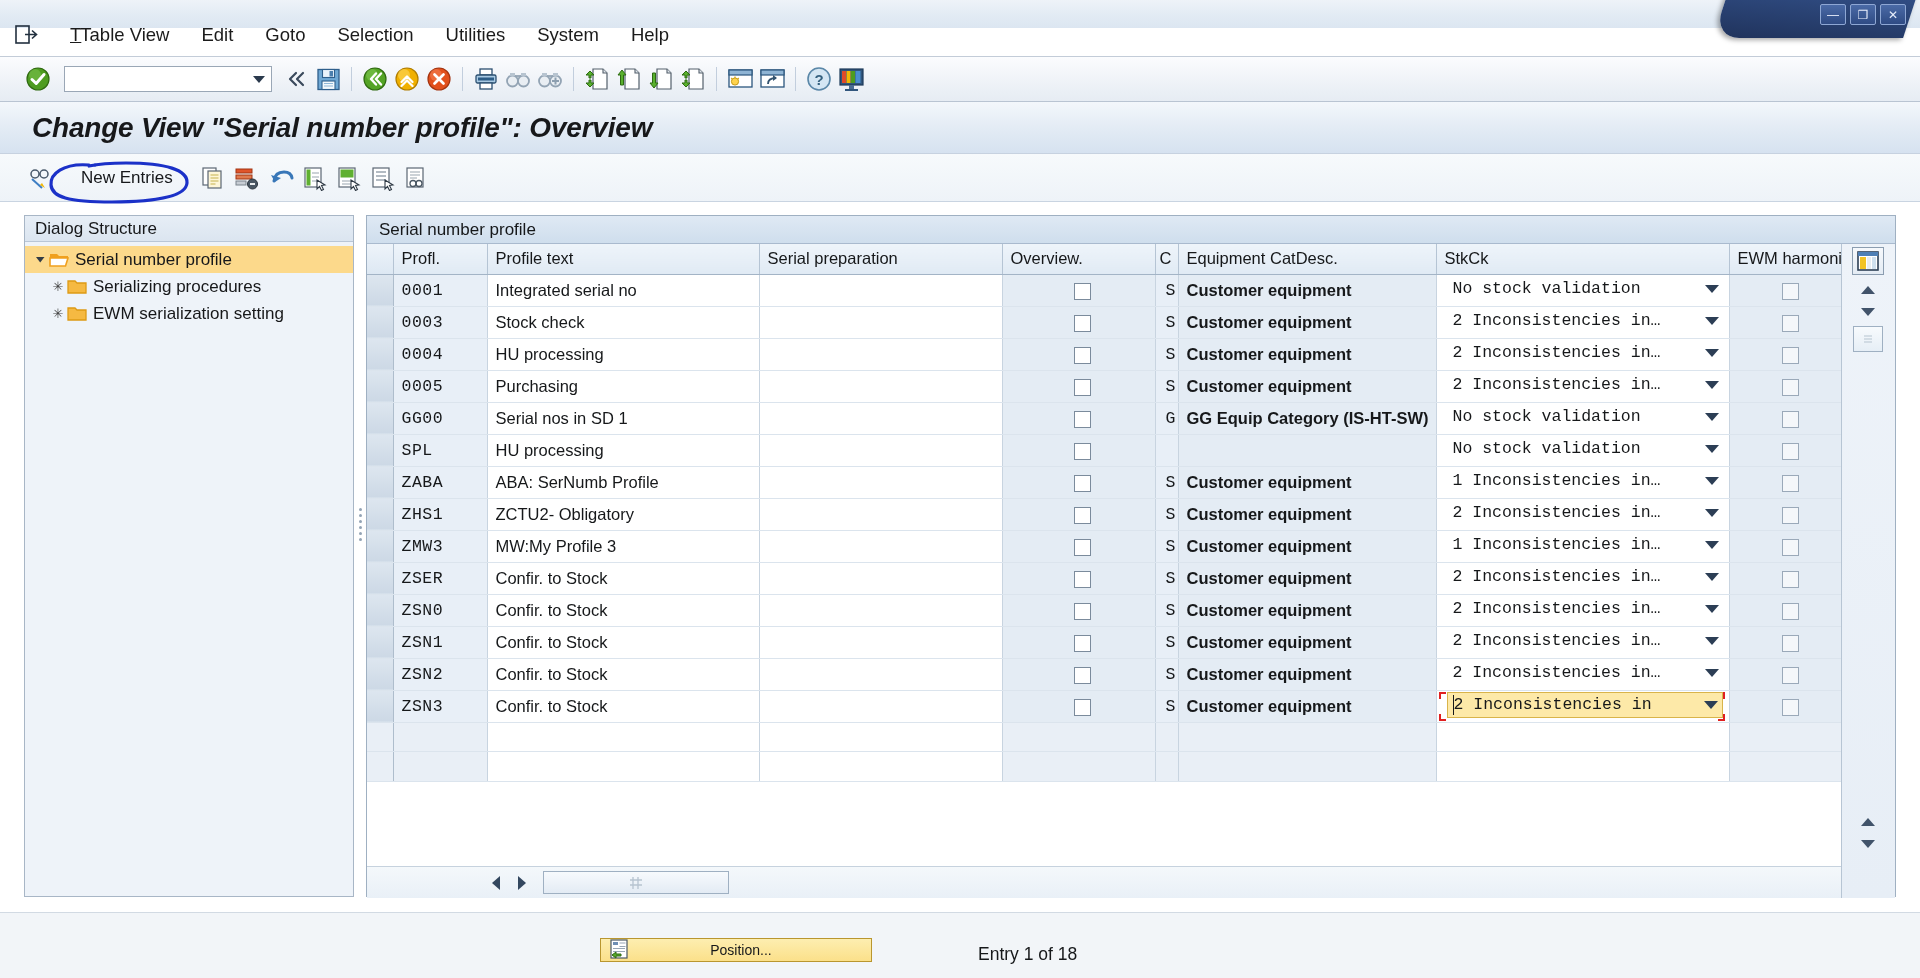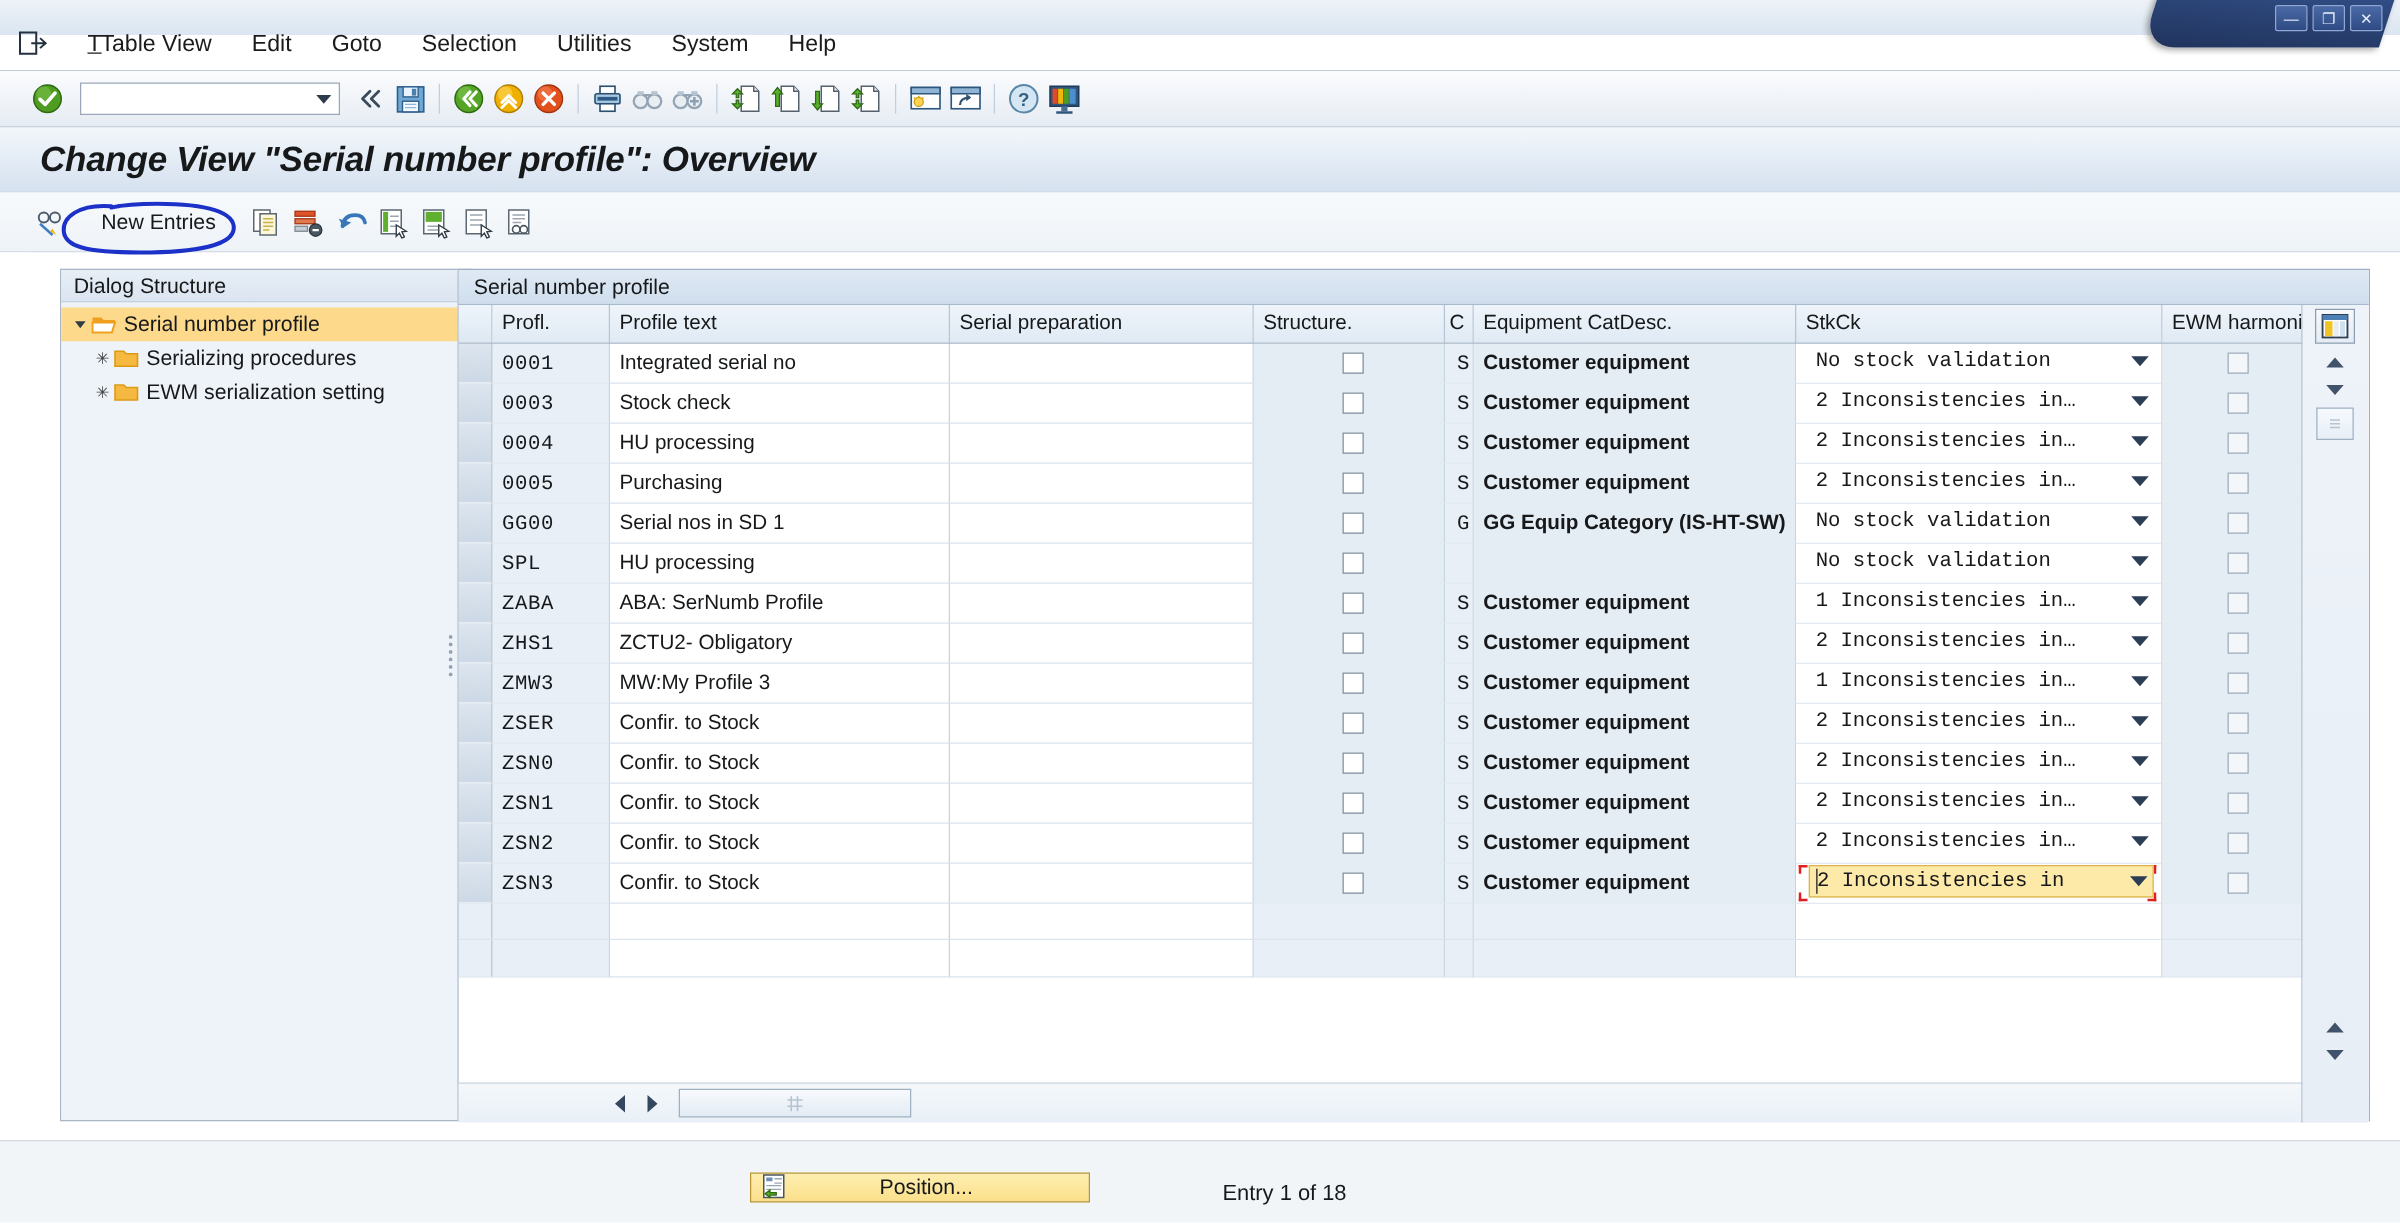--- a/index.html
+++ b/index.html
@@ -148,21 +148,20 @@
     position: absolute; left: 0; top: 202px; width: 1920px; height: 710px;
     background: #ffffff;
   }
 
   
   #sidebar {
     position: absolute; left: 24px; top: 13px;
     width: 330px; height: 682px;
     border: 1px solid #a8b6c6;
     background: #eef3f9;
-    margin-left: 24px;
   }
   #sidebar-header {
     height: 26px; width: 100%;
     background: linear-gradient(180deg,#e7eef6 0%,#dbe5f0 100%);
     border-bottom: 1px solid #b9c6d6;
     display: flex; align-items: center;
     padding-left: 10px;
     font-size: 17px; color: #17181a;
   }
   #tree { padding-top: 4px; background: #eef3f9; height: calc(100% - 27px); }
@@ -345,21 +344,21 @@
     position: absolute; left: 0; top: 912px; width: 1920px; height: 66px;
     background: #f2f5f8;
     border-top: 1px solid #d2dae3;
   }
   #position-btn {
     position: absolute; left: 600px; top: 938px;
     width: 272px; height: 24px;
     background: linear-gradient(180deg,#fdeeb0 0%,#fbe08a 100%);
     border: 1px solid #b9962f;
     display: flex; align-items: center;
-    font-size: 17px; color: #16181a;
+    font-size: 14px; color: #16181a;
   }
   #position-btn .picon { width: 30px; display:flex; align-items:center; justify-content:center; margin-left:4px; }
   #position-btn .plabel { flex: 1; text-align: center; padding-right: 24px; }
   #entry-count {
     position: absolute; left: 978px; top: 944px;
     font-size: 17.5px; color: #16181a;
   }
   #left-strip {
     position: absolute; left: 0; top: 202px; width: 24px; height: 710px;
     background: #ffffff;
@@ -714,21 +713,21 @@
             <col style="width:258px">
             <col style="width:293px">
             <col style="width:114px">
         </colgroup>
         <thead>
           <tr>
             <th class="sel-col"></th>
             <th>Profl.</th>
             <th>Profile text</th>
             <th>Serial preparation</th>
-            <th>Structure.</th>
+            <th>Overview.</th>
             <th style="padding-left:4px">C</th>
             <th>Equipment CatDesc.</th>
             <th>StkCk</th>
             <th>EWM harmoni...</th>
           </tr>
         </thead>
         <tbody id="grid-body">
             <tr>
               <td class="rowsel"></td>
               <td class="c-profl">0001</td>

